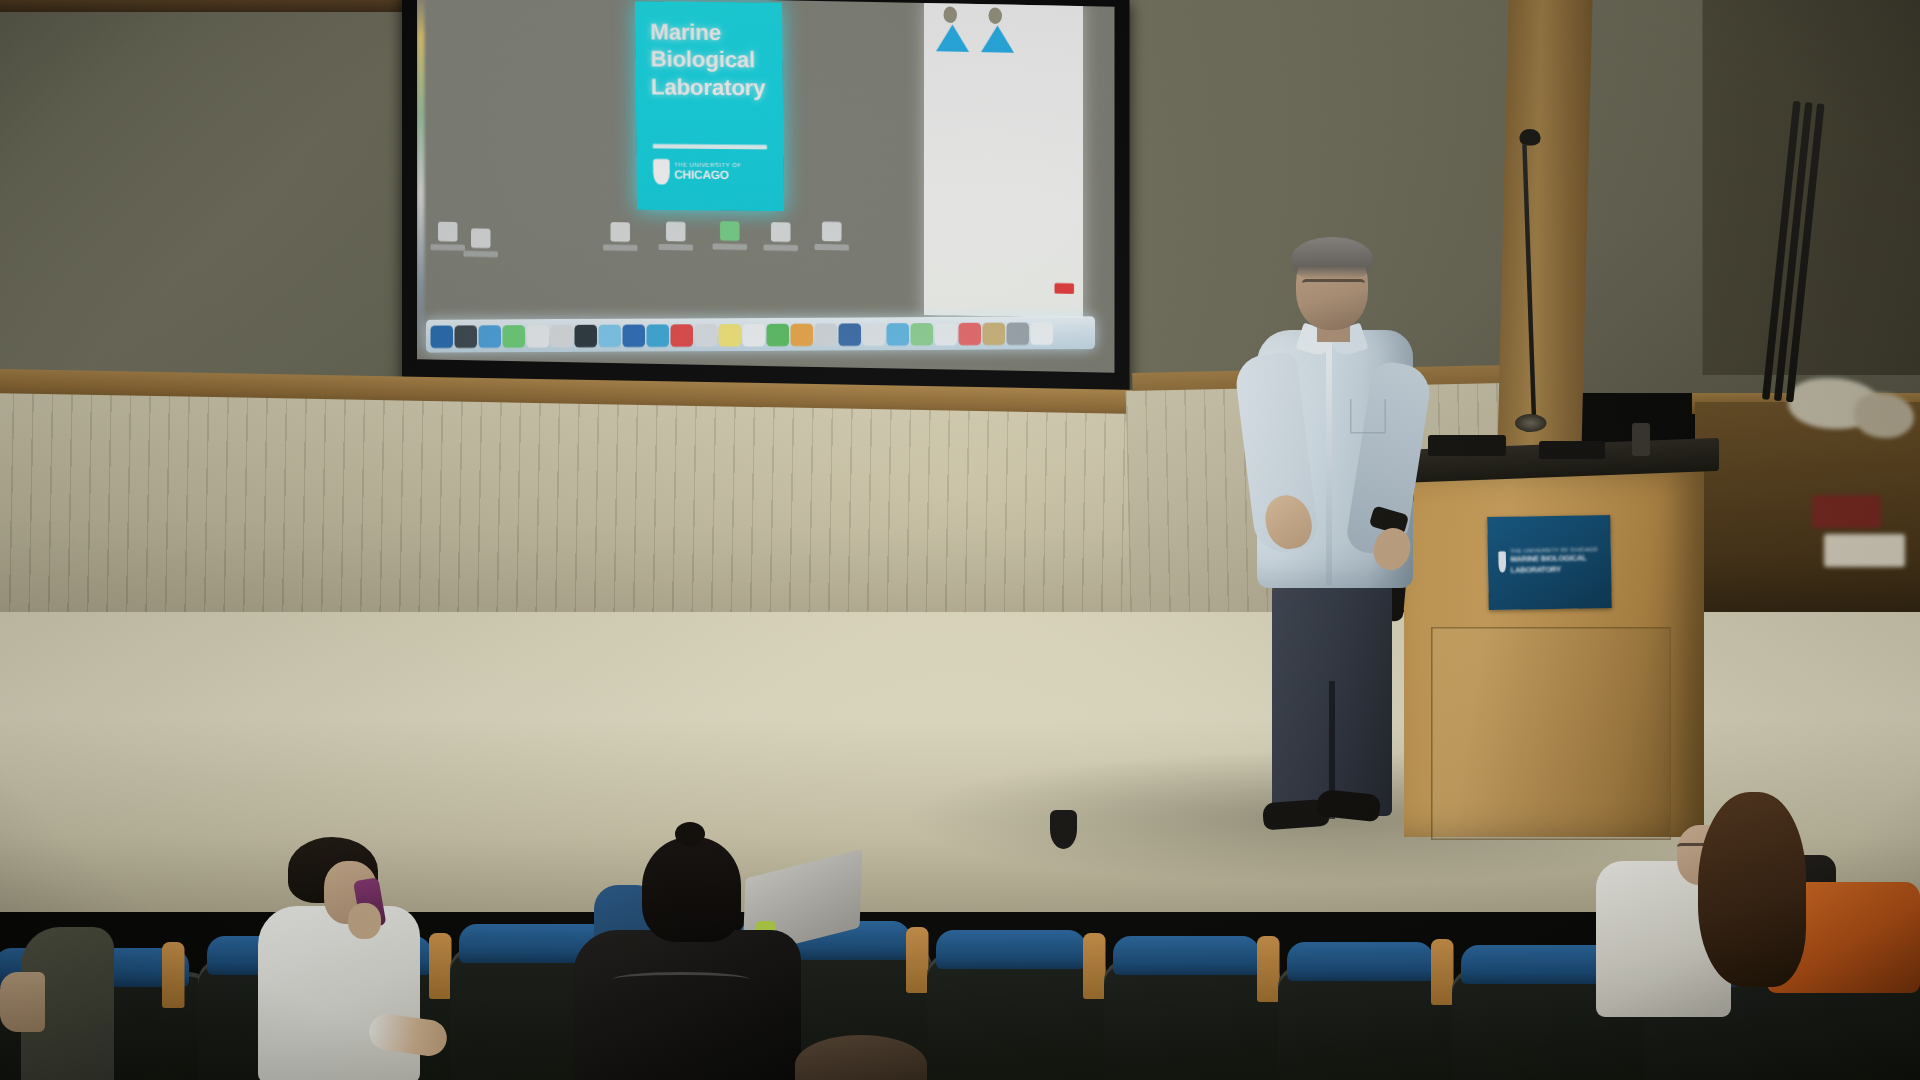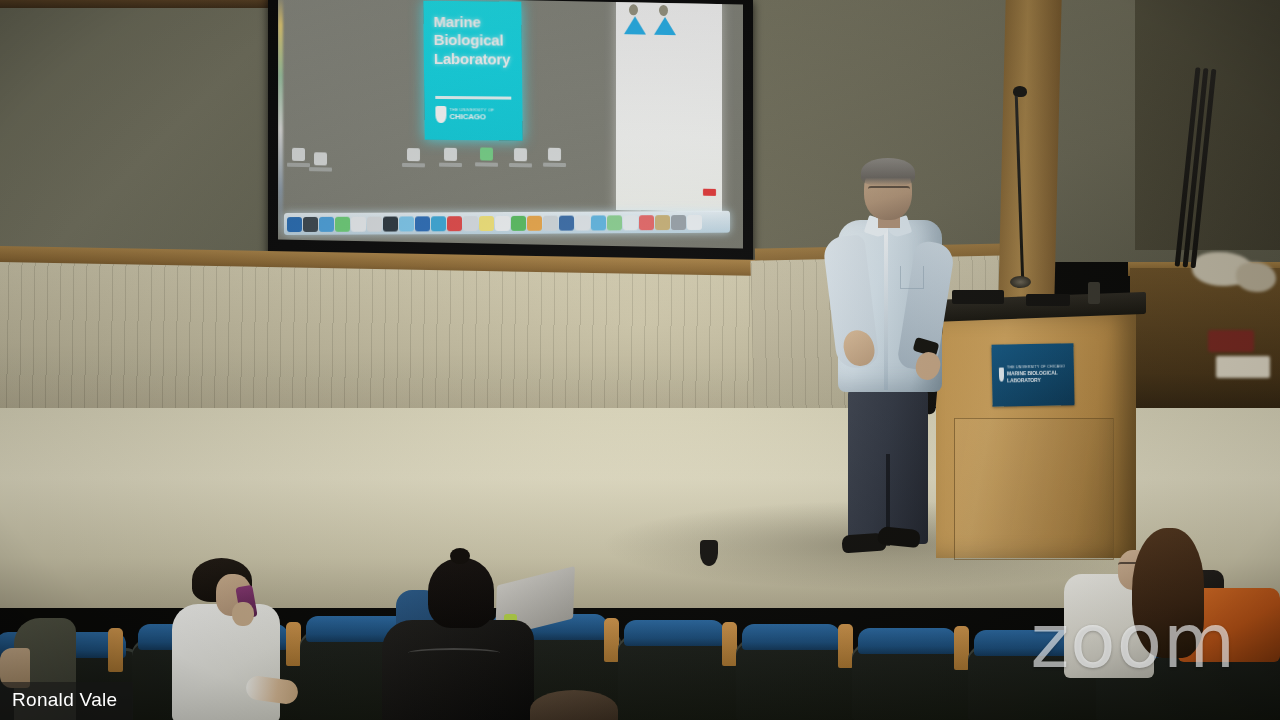--- a/index.html
+++ b/index.html
@@ -798,19 +798,15 @@
     <div id="wm-top"></div>
     <div id="wm-face"></div>
     <div id="wm-glasses"></div>
     <div id="wm-hair"></div>
   </div>
 
   <div class="layer" id="aud-head-bottom"></div>
 
   <div class="layer" id="video-grain"></div>
 
-  <div class="layer" id="zoom-watermark">zoom</div>
-
-  <div class="layer" id="name-badge">
-    <span>Ronald Vale</span>
-  </div>
+
 
 </div>
 
 </body></html>

